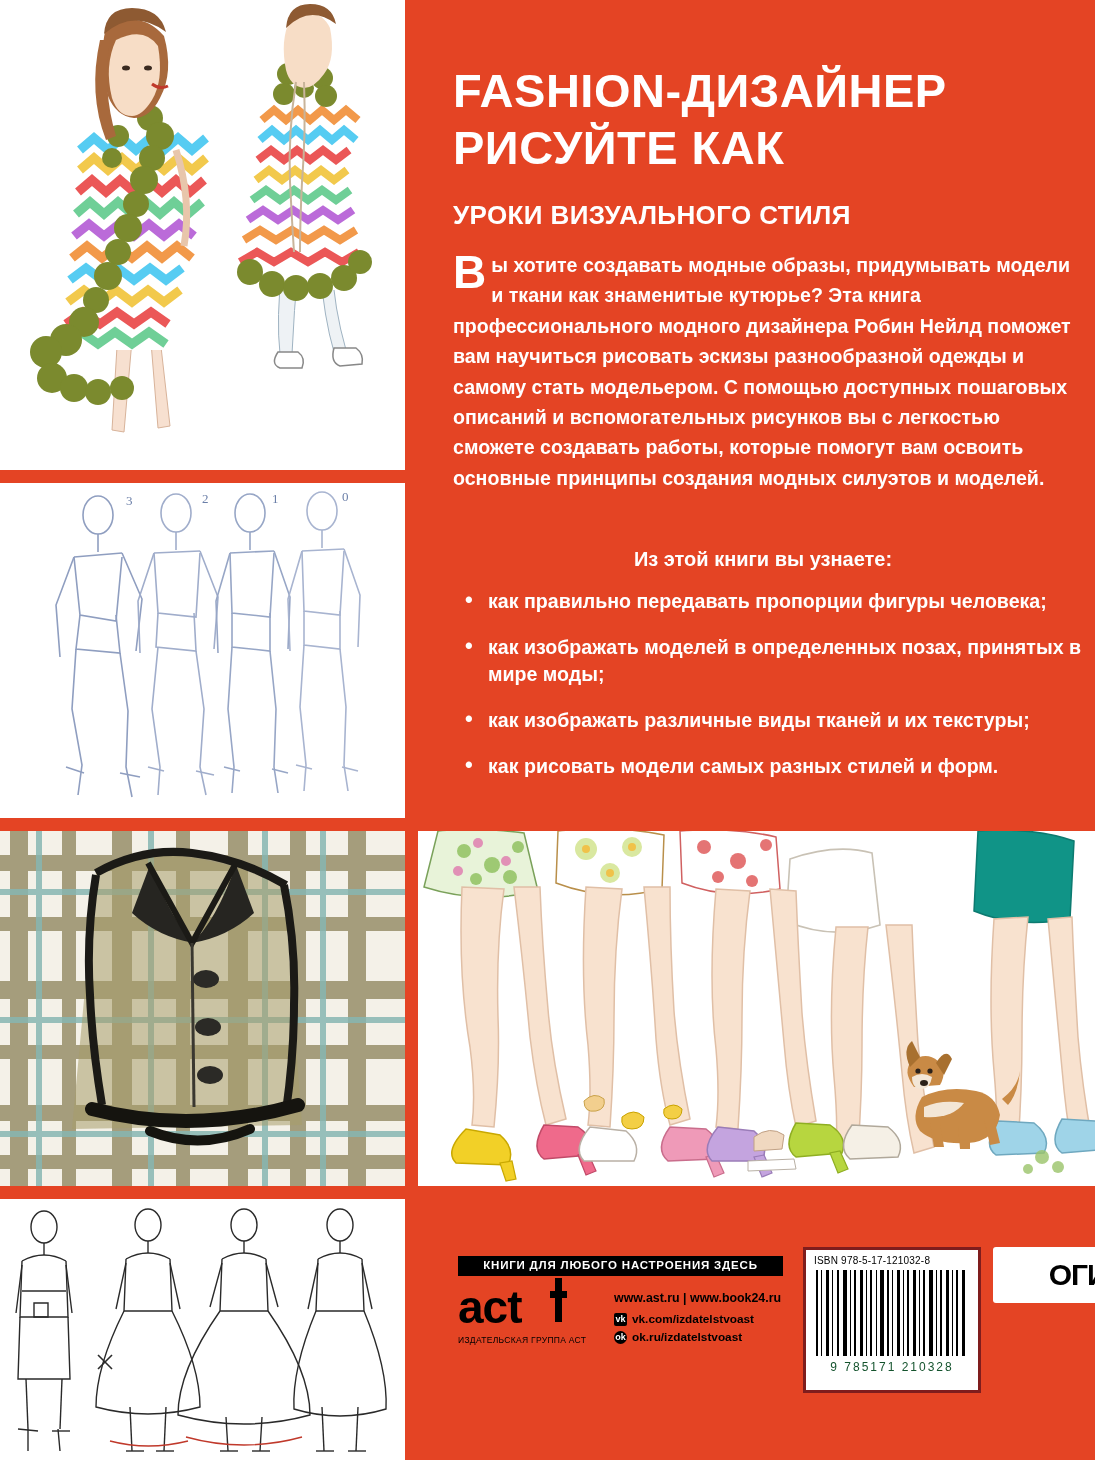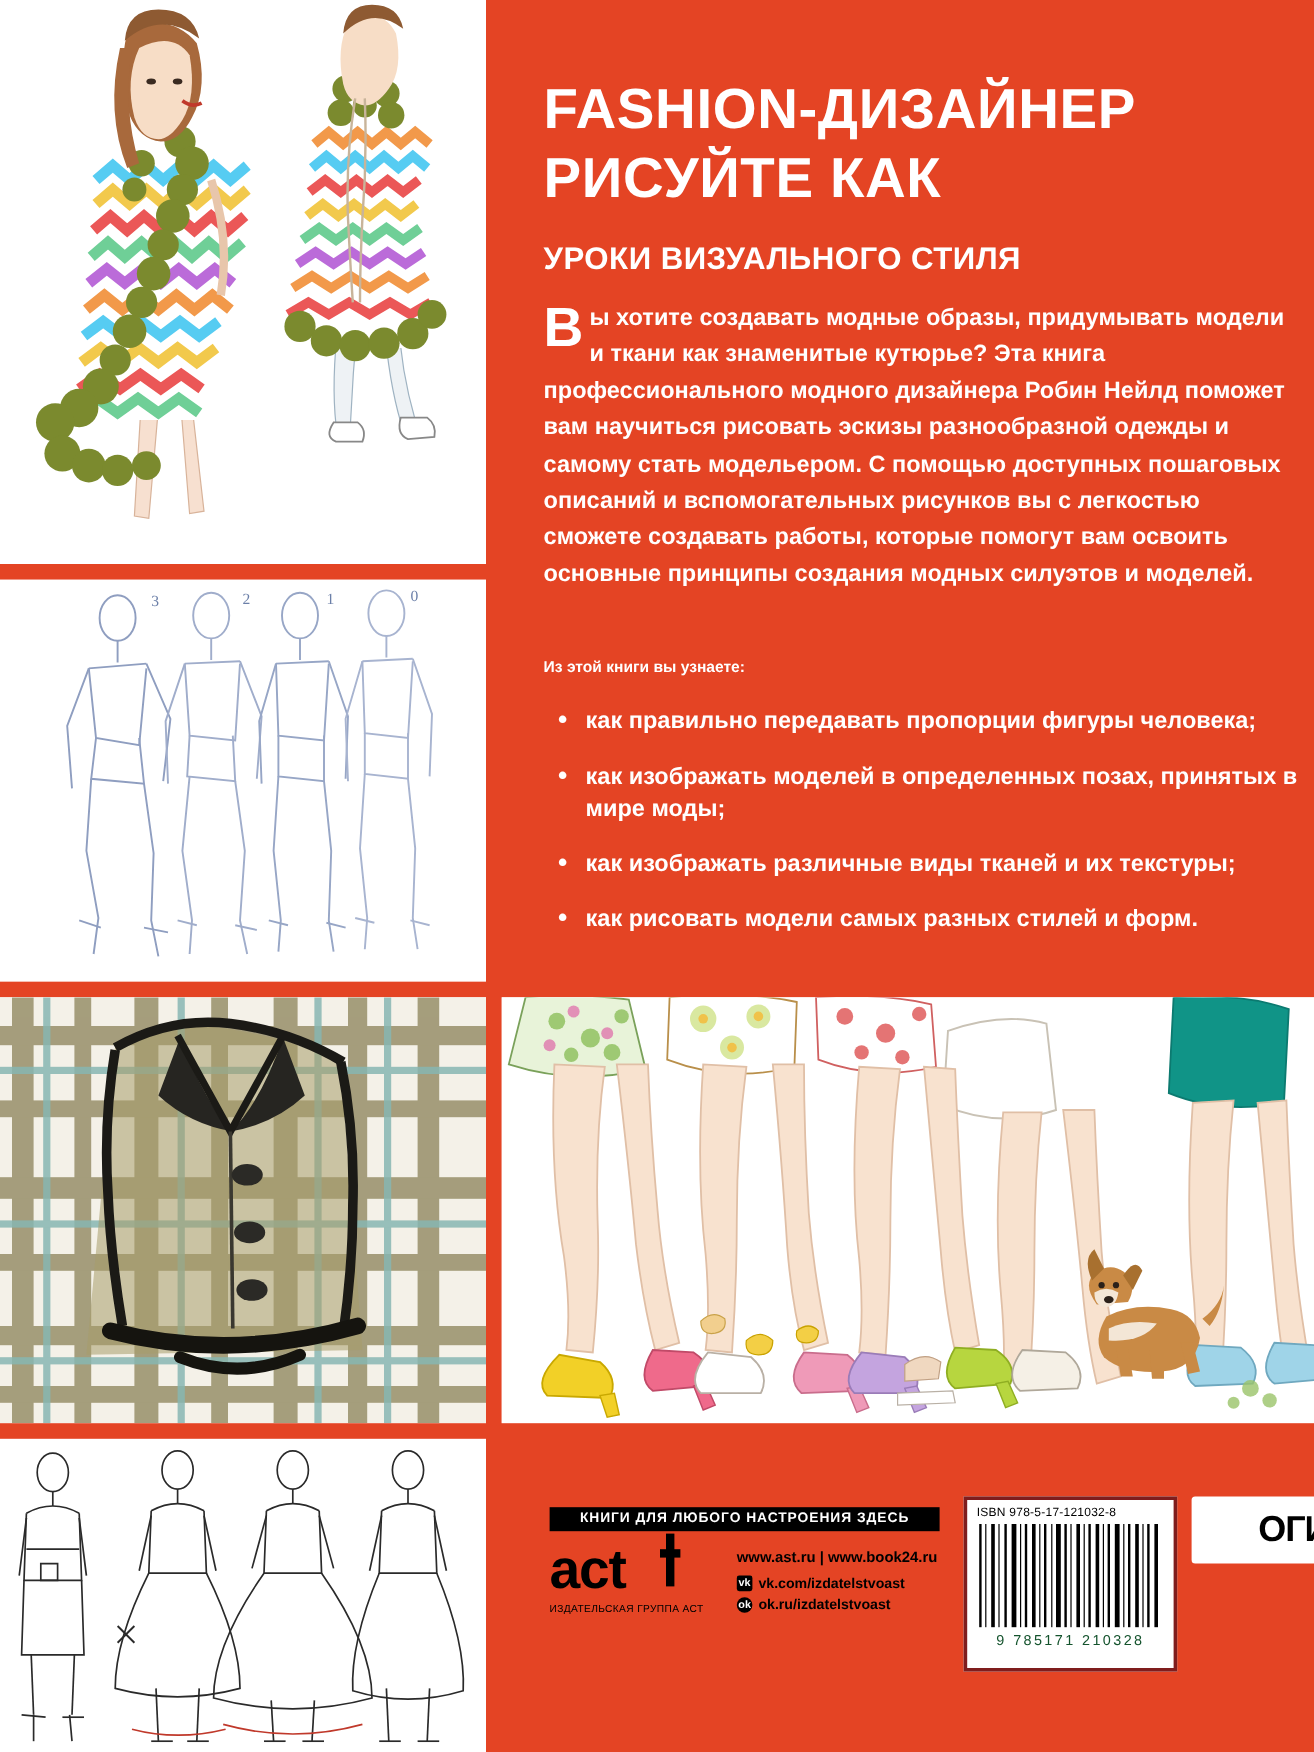--- a/index.html
+++ b/index.html
@@ -19,21 +19,21 @@
   #p4{left:418px;top:831px;width:677px;height:355px;}
   
   #p5{left:0;top:1199px;width:405px;height:261px;}
 
   
   .right{position:absolute;left:418px;top:0;width:677px;height:820px;color:#fff;}
   .title{position:absolute;left:35px;top:62px;width:630px;font-weight:bold;font-size:47px;line-height:57px;letter-spacing:.5px;}
   .subtitle{position:absolute;left:35px;top:200px;width:630px;font-weight:bold;font-size:26px;letter-spacing:.4px;}
   .body{position:absolute;left:35px;top:250px;width:620px;font-size:19.6px;line-height:30.4px;font-weight:600;}
   .dropcap{float:left;font-size:46px;line-height:40px;font-weight:bold;padding:2px 5px 0 0;}
-  .lead{position:absolute;left:35px;top:548px;width:620px;font-size:13px;font-weight:600;}
+  .lead{position:absolute;left:35px;top:548px;width:620px;font-size:20px;font-weight:600;text-align:center;}
   ul.bullets{position:absolute;left:35px;top:588px;width:640px;margin:0;padding:0;list-style:none;}
   ul.bullets li{position:relative;padding-left:35px;margin-bottom:19px;font-size:19.6px;line-height:27px;font-weight:600;}
   ul.bullets li:before{content:"•";position:absolute;left:12px;top:-2px;font-size:22px;}
 
   
   .footer{position:absolute;left:418px;top:1199px;width:677px;height:261px;}
   .tagline{position:absolute;left:40px;top:57px;width:325px;height:20px;background:#000;color:#fff;font-size:11.5px;font-weight:bold;letter-spacing:.8px;text-align:center;line-height:18px;}
   .ast-block{position:absolute;left:40px;top:85px;width:140px;}
   .ast-logo{font-size:46px;font-weight:bold;color:#000;letter-spacing:-1px;line-height:46px;position:relative;}
   .ast-cross{position:absolute;left:92px;top:-6px;width:15px;height:44px;}

